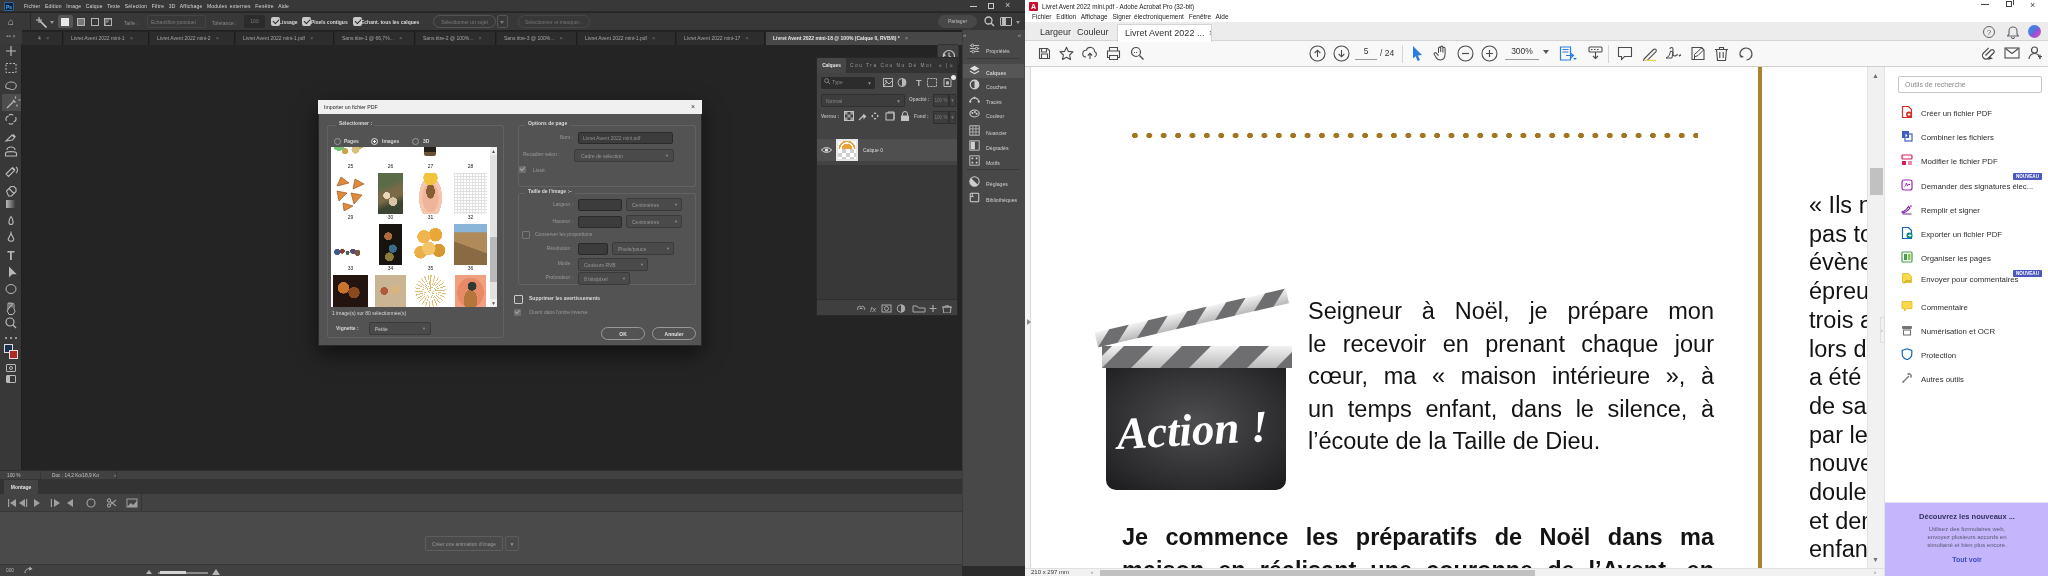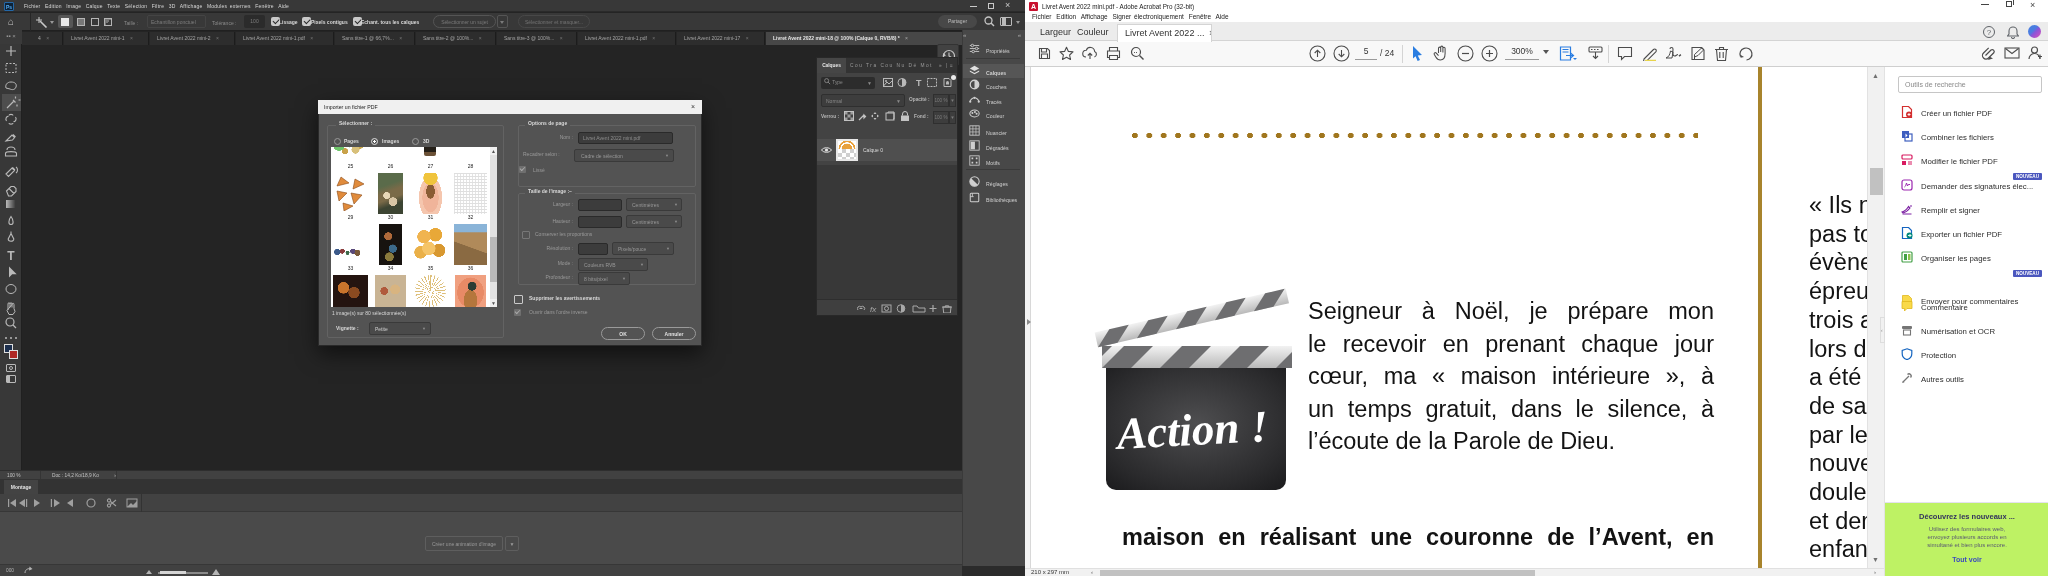--- a/index.html
+++ b/index.html
@@ -658,25 +658,26 @@
           <path d="M17 76 27 66H17z"></path>
         </g>
       <path d="M21 88h180v112a10 10 0 0 1-10 10H31a10 10 0 0 1-10-10z" fill="url(#rg1)"></path>
       <text x="108" y="165" text-anchor="middle" font-family="Liberation Serif, serif" font-style="italic" font-weight="bold" font-size="45" fill="#fff" transform="rotate(-3 108 160)">Action !</text>
     </svg>
 
     <div class="pdf abs" style="left:283px;top:228px;width:406px;font-size:23.5px;line-height:32.6px;">
       <div class="jline">Seigneur à Noël, je prépare mon</div>
       <div class="jline">le recevoir en prenant chaque jour</div>
       <div class="jline">cœur, ma « maison intérieure », à</div>
-      <div class="jline">un temps gratuit, dans le silence, à</div>
-      <div>l’écoute de la Parole de Dieu.</div>
+      <div class="jline">un temps enfant, dans le silence, à</div>
+      <div>l’écoute de la Taille de Dieu.</div>
     </div>
 
     <div class="pdf abs" style="left:97px;top:454px;width:592px;font-size:23.5px;line-height:32.6px;font-weight:bold;">
+      <div class="jline">Je commence les préparatifs de Noël dans ma</div>
       <div class="jline">maison en réalisant une couronne de l’Avent, en</div>
     </div>
 
     <div class="abs" style="left:733px;top:0;width:3.5px;height:501px;background:#a8842c;"></div>
 
     <div class="pdf abs" style="left:784px;top:124px;width:58px;font-size:23.5px;line-height:28.7px;overflow:hidden;height:372px;white-space:nowrap;">
       <div>« Ils n</div>
         <div>pas tou</div>
         <div>évènem</div>
         <div>épreuv</div>
@@ -736,38 +737,38 @@
             <path d="M1.5 0.5h6L10.5 3.5v8h-9z" fill="none" stroke="#1565c0" stroke-width="1.2"></path>
             <circle cx="8.5" cy="8.5" r="3" fill="#00897b"></circle>
             <path d="M7 8.5h3M8.5 7l1.5 1.5-1.5 1.5" fill="none" stroke="#fff" stroke-width="0.9"></path>
           </svg></span>Exporter un fichier PDF</div>
     <div class="srow" style="top:184px;"><span class="si"><svg width="12" height="12" viewBox="0 0 12 12">
             <rect x="1" y="1" width="10" height="10" rx="1" fill="none" stroke="#43a047" stroke-width="1.2"></rect>
             <rect x="3" y="3" width="3" height="6" fill="#43a047"></rect>
             <rect x="7" y="3" width="2.5" height="6" fill="#8bc34a"></rect>
           </svg></span>Organiser les pages</div>
     <div class="badge" style="top:203px;">NOUVEAU</div>
-    <div class="srow" style="top:227px;"><span class="si"><svg width="12" height="12" viewBox="0 0 12 12">
+    <div class="srow" style="top:205px;"><span class="si"><svg width="12" height="12" viewBox="0 0 12 12">
             <path d="M1.5 1.5h6l3 3v6h-9z" fill="#f9d949" stroke="#e0b820" stroke-width="0.8"></path>
             <path d="M3 11.5 5 9h5" fill="none" stroke="#b59410" stroke-width="1"></path>
           </svg></span>Envoyer pour commentaires</div>
     <div class="srow" style="top:233px;"><span class="si"><svg width="12" height="12" viewBox="0 0 12 12">
             <path d="M1 1.5h10v7H6l-2.5 2.5V8.5H1z" fill="#f9d949" stroke="#e0b820" stroke-width="0.8"></path>
           </svg></span>Commentaire</div>
     <div class="srow" style="top:257px;"><span class="si"><svg width="12" height="12" viewBox="0 0 12 12">
             <rect x="1" y="2" width="10" height="3" rx="1" fill="#757575"></rect>
             <rect x="2.5" y="6" width="7" height="5" fill="none" stroke="#757575" stroke-width="1.1"></rect>
           </svg></span>Numérisation et OCR</div>
     <div class="srow" style="top:281px;"><span class="si"><svg width="12" height="12" viewBox="0 0 12 12">
             <path d="M6 0.8 10.8 2.5v3.3c0 3-2 5-4.8 5.8C3.2 10.8 1.2 8.8 1.2 5.8V2.5z" fill="none" stroke="#1565c0" stroke-width="1.2"></path>
           </svg></span>Protection</div>
     <div class="srow" style="top:305px;"><span class="si"><svg width="12" height="12" viewBox="0 0 12 12">
             <path d="M2 10 8 4 M6.5 2.5a2 2 0 1 1 3 3" fill="none" stroke="#757575" stroke-width="1.3"></path>
             <path d="M1 11l2.5-.7L2 8.8z" fill="#757575"></path>
           </svg></span>Autres outils</div>
-    <div class="abs" style="left:0;top:435px;width:164px;height:74px;background:#bef264;border-top:1px solid #e4e2f0;">
+    <div class="abs" style="left:0;top:435px;width:164px;height:74px;background:#c4b5fd;border-top:1px solid #e4e2f0;">
       <div class="abs" style="left:0;top:9px;width:164px;text-align:center;font-size:7.5px;font-weight:bold;color:#32325d;">Découvrez les nouveaux ...</div>
       <div class="abs" style="left:0;top:22px;width:164px;text-align:center;font-size:6px;color:#5a5a72;line-height:8px;">Utilisez des formulaires web,<br>envoyez plusieurs accords en<br>simultané et bien plus encore.</div>
       <div class="abs" style="left:0;top:53px;width:164px;text-align:center;font-size:7px;font-weight:bold;color:#3b4bbf;">Tout voir</div>
     </div>
     <div class="abs" style="left:-5px;top:250px;width:5px;height:26px;background:#f1f1f1;border:1px solid #ddd;color:#888;font-size:5px;line-height:24px;">‹</div>
   </div>
 </div>
 
 </body></html>

